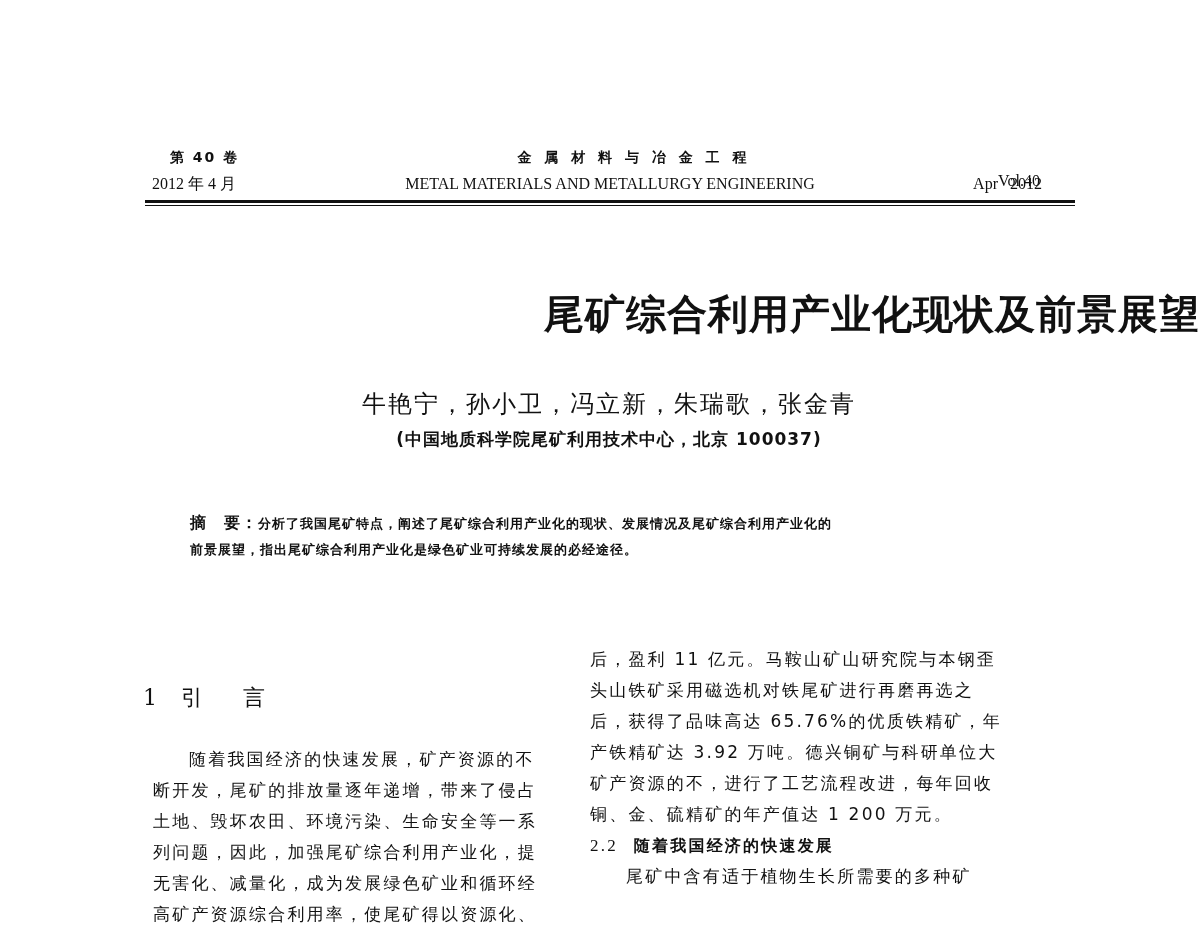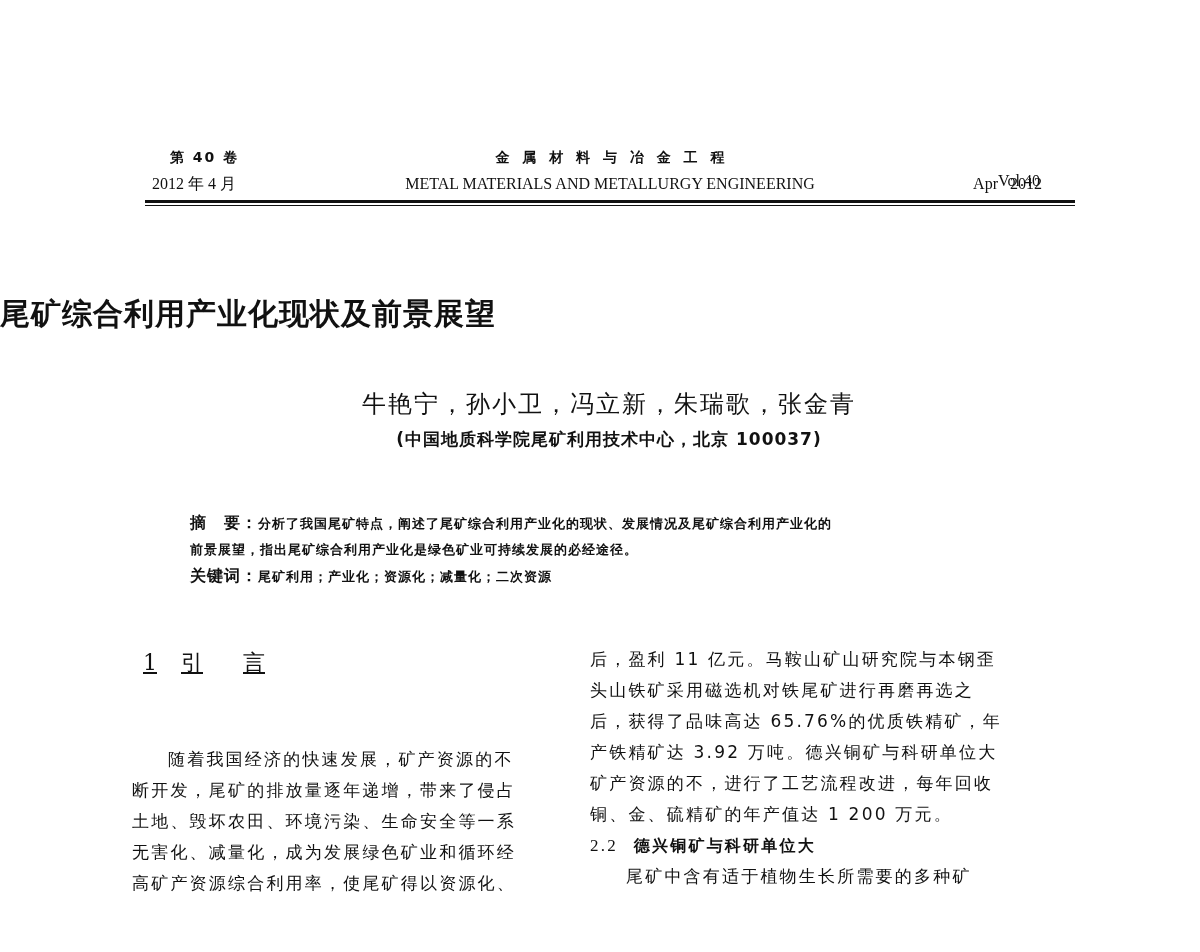--- a/index.html
+++ b/index.html
@@ -8,22 +8,22 @@
     color: #111111;
     font-family: "DejaVu Serif", "Liberation Serif", serif;
   }
   .abs { position: absolute; }
   .hdr { font-size: 15px; line-height: 20px; }
   .hdr-cn { font-weight: bold; font-family: "DejaVu Sans", sans-serif; font-size: 14px; letter-spacing: 2px; }
   .hdr-en { font-family: "Liberation Serif", serif; font-size: 16px; }
   .rule-thick { position: absolute; left: 145px; width: 930px; height: 3px; background: #111; top: 200px; }
   .rule-thin  { position: absolute; left: 145px; width: 930px; height: 1px; background: #111; top: 205px; }
   .title {
-    position: absolute; left: 0; width: 1200px; top: 288px; text-align: left;
-    font-family: "DejaVu Sans", sans-serif; font-size: 30px; font-weight: bold;
+    position: absolute; left: 0; width: 1200px; top: 288px; text-align: right;
+    font-family: "DejaVu Sans", sans-serif; font-size: 40px; font-weight: bold;
     letter-spacing: 1px; line-height: 52px;
   }
   .authors {
     position: absolute; left: 0; width: 1218px; top: 388px; text-align: center;
     font-family: "DejaVu Serif", serif; font-size: 24px; line-height: 32px;
     letter-spacing: 2px;
   }
   .affil {
     position: absolute; left: 0; width: 1218px; top: 426px; text-align: center;
     font-family: "DejaVu Sans", sans-serif; font-size: 17px; font-weight: bold;
@@ -33,75 +33,73 @@
     position: absolute; left: 190px; width: 860px; top: 510px;
     font-family: "DejaVu Sans", sans-serif; font-size: 13px; font-weight: bold;
     line-height: 26px; letter-spacing: 1px;
   }
   .abstract .lbl { font-size: 16px; font-weight: bold; }
   .col {
     position: absolute; width: 440px;
     font-family: "DejaVu Sans", sans-serif; font-size: 17px;
     line-height: 31px; letter-spacing: 2.2px;
   }
-  .col-left { left: 132px; top: 744px; }
+  .col-left { left: 153px; top: 744px; }
   .col-right { left: 590px; top: 644px; }
   .sec1 {
-    position: absolute; left: 143px; top: 648px;
-    font-family: "DejaVu Serif", serif; font-size: 22px; line-height: 30px; text-decoration: underline;
+    position: absolute; left: 143px; top: 683px;
+    font-family: "DejaVu Serif", serif; font-size: 22px; line-height: 30px;
   }
   .sec1 .num { margin-right: 24px; }
   .sec1 .w1 { margin-right: 40px; }
   .line { white-space: nowrap; height: 31px; }
   .indent { padding-left: 36px; }
   .subsec { font-weight: bold; font-size: 16px; }
   .subsec .subnum { font-family: "Liberation Serif", serif; font-weight: normal; font-size: 17px; margin-right: 16px; }
 </style>
 </head>
 <body>
 
 <div class="abs hdr hdr-cn" style="left:170px; top:147px;">第 40 卷</div>
 <div class="abs hdr hdr-en" style="left:152px; top:174px;">2012 年 4 月</div>
-<div class="abs hdr hdr-cn" style="left:402px; width:420px; top:147px; text-align:center; letter-spacing:4px;">金 属 材 料 与 冶 金 工 程</div>
+<div class="abs hdr hdr-cn" style="left:424px; width:420px; top:147px; text-align:center; letter-spacing:4px;">金 属 材 料 与 冶 金 工 程</div>
 <div class="abs hdr hdr-en" style="left:340px; width:540px; top:174px; text-align:center;">METAL MATERIALS AND METALLURGY ENGINEERING</div>
 <div class="abs hdr hdr-en" style="left:960px; width:80px; top:147px; text-align:right;margin-top:24px;">Vol.40</div>
 <div class="abs hdr hdr-en" style="left:940px; width:102px; top:174px; text-align:right; white-space:pre;">Apr   2012</div>
 <div class="rule-thick"></div>
 <div class="rule-thin"></div>
 
 <div class="title">尾矿综合利用产业化现状及前景展望</div>
 <div class="authors">牛艳宁，孙小卫，冯立新，朱瑞歌，张金青</div>
 <div class="affil">(中国地质科学院尾矿利用技术中心，北京   100037)</div>
 
 <div class="abstract">
   <div>
     <span class="lbl">摘　要：</span><span>分析了我国尾矿特点，阐述了尾矿综合利用产业化的现状、发展情况及尾矿综合利用产业化的</span>
   </div>
   <div>前景展望，指出尾矿综合利用产业化是绿色矿业可持续发展的必经途径。</div>
-  <div>
-    <span class="lbl">关键词：</span><span>尾矿利用；产业化；资源化；减量化；二次资源</span>
-  </div>
 </div>
 
 <div class="sec1">
   <span class="num">1</span><span class="w1">引</span><span>言</span>
 </div>
 
 <div class="col col-left">
   <div class="line indent">随着我国经济的快速发展，矿产资源的不</div>
   <div class="line">断开发，尾矿的排放量逐年递增，带来了侵占</div>
   <div class="line">土地、毁坏农田、环境污染、生命安全等一系</div>
+  <div class="line">列问题，因此，加强尾矿综合利用产业化，提</div>
   <div class="line">无害化、减量化，成为发展绿色矿业和循环经</div>
   <div class="line">高矿产资源综合利用率，使尾矿得以资源化、</div>
 </div>
 
 <div class="col col-right">
   <div class="line">后，盈利 11 亿元。马鞍山矿山研究院与本钢歪</div>
   <div class="line">头山铁矿采用磁选机对铁尾矿进行再磨再选之</div>
   <div class="line">后，获得了品味高达 65.76%的优质铁精矿，年</div>
   <div class="line">产铁精矿达 3.92 万吨。德兴铜矿与科研单位大</div>
   <div class="line">矿产资源的不，进行了工艺流程改进，每年回收</div>
   <div class="line">铜、金、硫精矿的年产值达 1 200 万元。</div>
   <div class="line subsec">
-    <span class="subnum">2.2</span><span>德兴铜矿与科研单位大</span>
+    <span class="subnum">2.2</span><span>随着我国经济的快速发展</span>
   </div>
   <div class="line indent">尾矿中含有适于植物生长所需要的多种矿</div>
 </div>
 
 </body></html>

